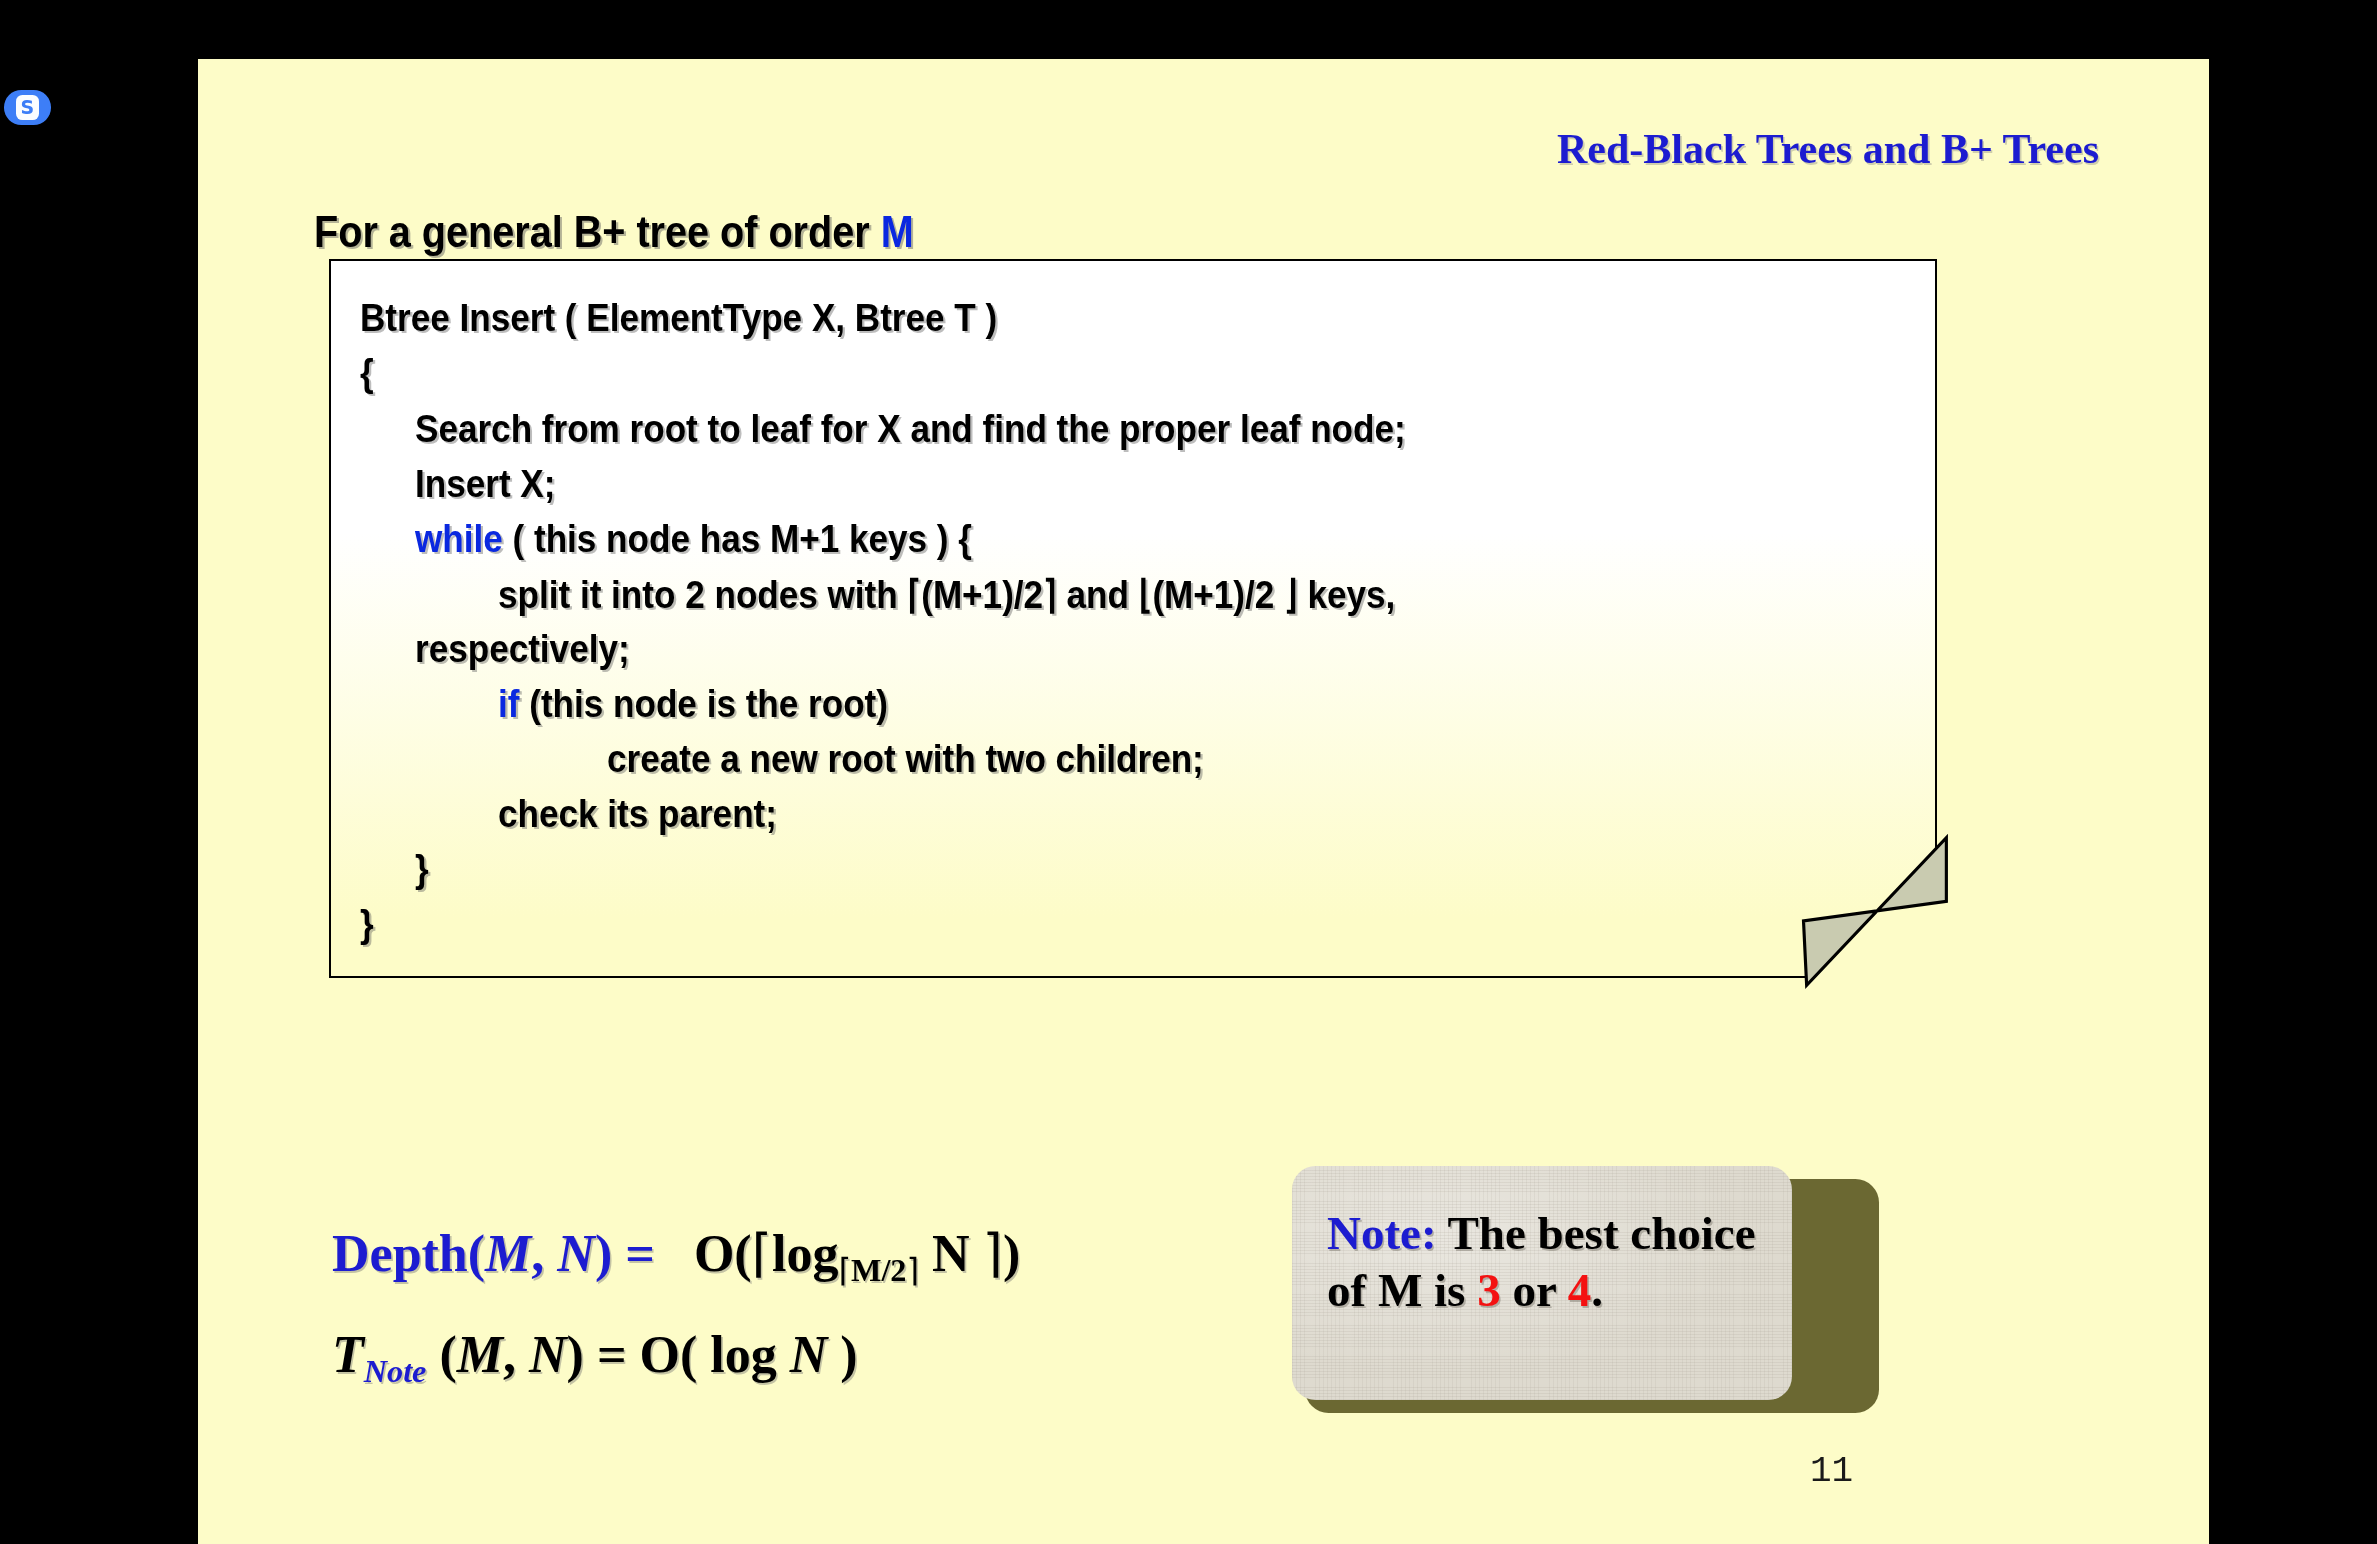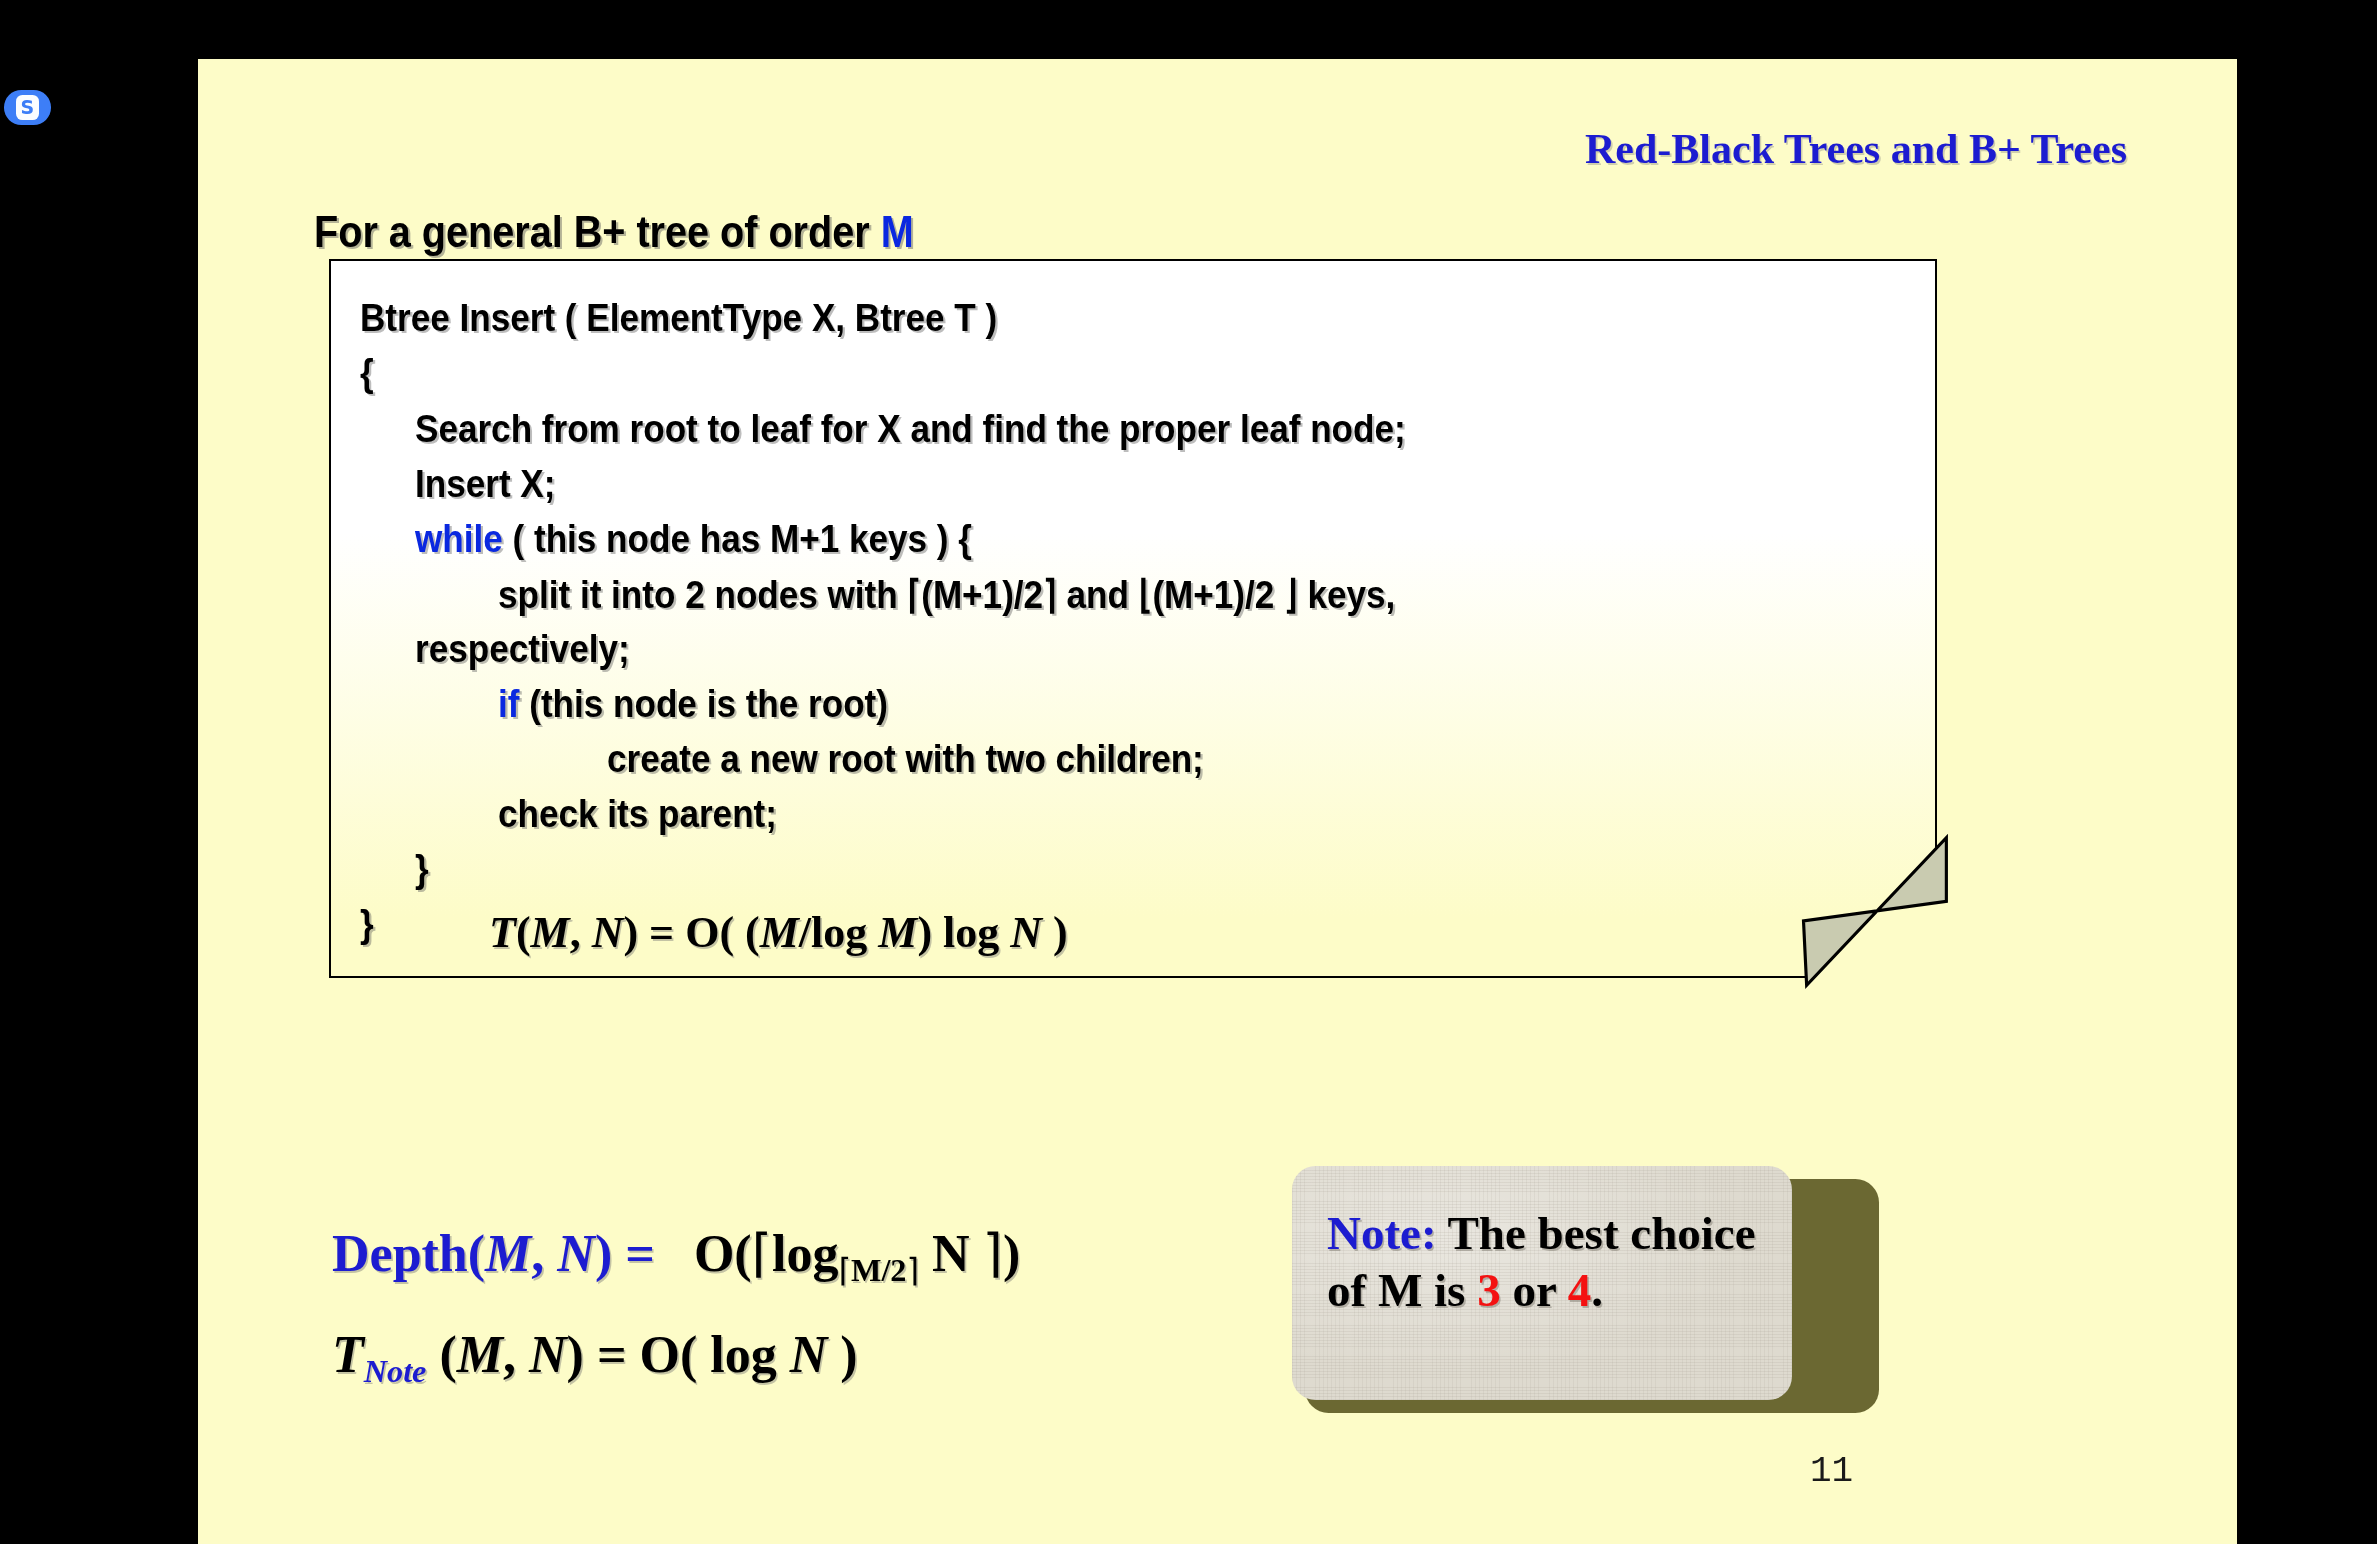--- a/index.html
+++ b/index.html
@@ -51,21 +51,20 @@
 
   
   #slide {
     position: absolute;
     left: 198px;
     top: 59px;
     width: 2011px;
     height: 1485px;
     background: #fdfcc8;
     overflow: hidden;
-    padding-left: 28px;
   }
 
   
   #slide-title {
     position: absolute;
     right: 110px;
     top: 66px;
     font-family: "Liberation Serif", serif;
     font-weight: bold;
     font-size: 42px;
@@ -235,23 +234,20 @@
 
     <div class="code-line" style="left:300px; top:623px;">
       <span class="kw">if</span><span> (this node is the root)</span>
     </div>
 
     <div class="code-line" style="left:409px; top:678px;">create a new root with two children;</div>
     <div class="code-line" style="left:300px; top:733px;">check its parent;</div>
     <div class="code-line" style="left:217px; top:788px;">}</div>
     <div class="code-line" style="left:162px; top:843px;">}</div>
 
-    <div id="tmn-formula">
-      <i>T</i>(<i>M</i>, <i>N</i>) = O( (<i>M</i>/log <i>M</i>) log <i>N</i> )
-    </div>
 
     <svg id="code-fold-svg" width="165" height="157" viewBox="0 0 210 200">
       <polygon points="18,195 14,113 196,88 196,0 210,0 210,200 0,200" fill="#fdfcc8" stroke="none"></polygon>
       <polygon points="16,194 12,112 194,87 194,6" fill="#c9cbb0" stroke="#000000" stroke-width="4"></polygon>
     </svg>
 
     <div class="big-formula" id="depth-formula">
       <span class="blue">Depth(<i>M</i>, <i>N</i>) =</span>&nbsp;&nbsp;
       <span>O(<span class="brk">⌈</span>log<span class="sub"><span class="brk">⌈</span>M/2<span class="brk">⌉</span></span> N <span class="brk">⌉</span>)</span>
     </div>

